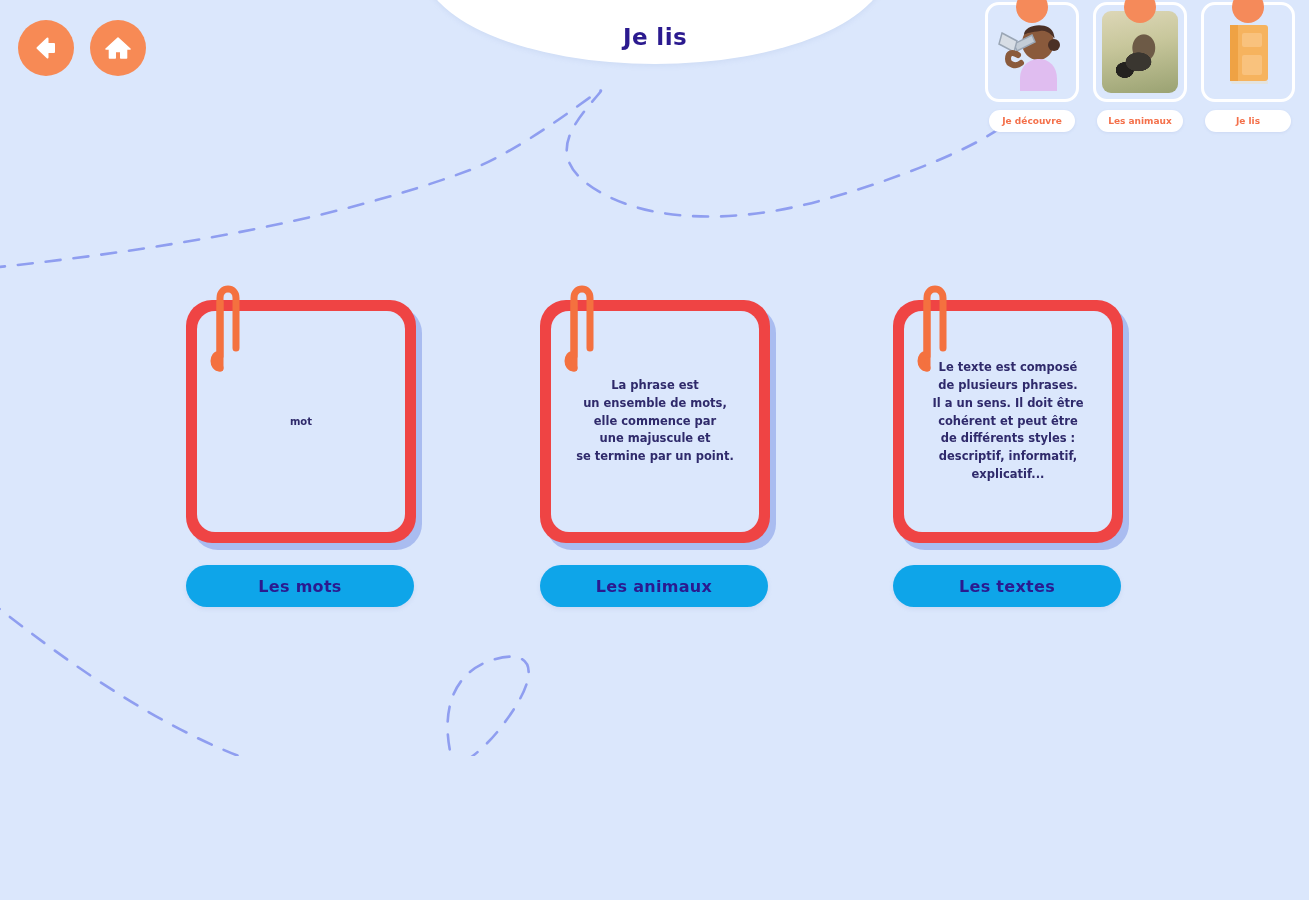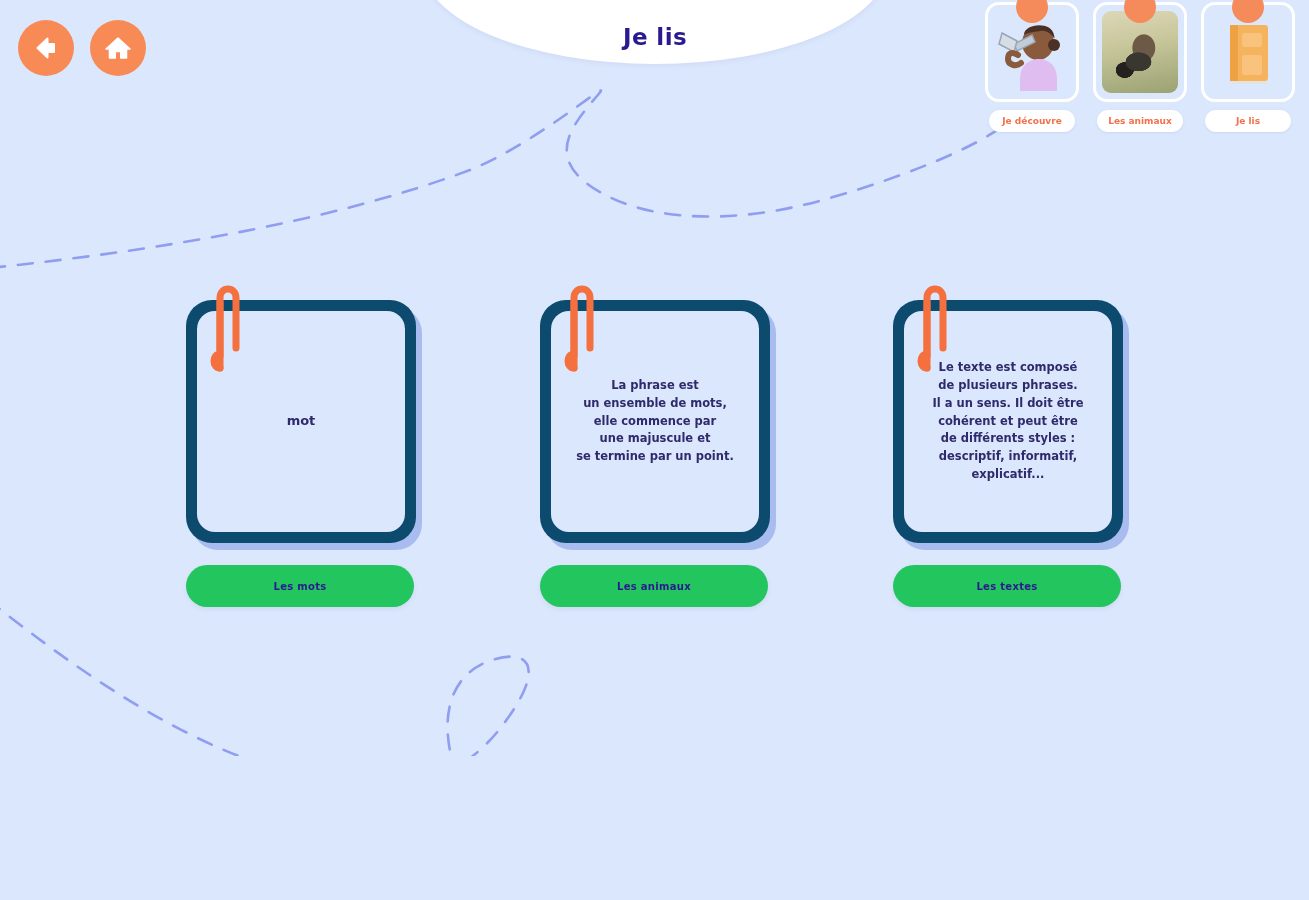--- a/index.html
+++ b/index.html
@@ -156,21 +156,21 @@
     width: 230px;
   }
   .card-wrap.c1 { left: 186px; }
   .card-wrap.c2 { left: 540px; }
   .card-wrap.c3 { left: 893px; }
 
   .card-frame {
     position: relative;
     width: 230px;
     height: 243px;
-    background: #0c4a6e;
+    background: #ef4444;
     border-radius: 26px;
     padding: 11px;
     box-shadow: 6px 7px 0 0 #a9bcf0;
   }
   .card-inner {
     width: 100%;
     height: 100%;
     background: #dbe7fc;
     border-radius: 18px;
     display: flex;
@@ -178,40 +178,40 @@
     justify-content: center;
     padding: 10px 12px;
   }
   .card-text {
     text-align: center;
     font-size: 11.5px;
     line-height: 1.55;
     color: #2f2a6b;
     font-weight: bold;
   }
-  .card-text.single { font-size: 13px; }
+  .card-text.single { font-size: 10px; }
 
   .paperclip {
     position: absolute;
     left: 22px;
     top: -24px;
     z-index: 5;
     pointer-events: none;
   }
 
   .card-button {
     margin-top: 22px;
     width: 228px;
     height: 42px;
-    background: #22c55e;
+    background: #0ea5e9;
     border-radius: 21px;
     display: flex;
     align-items: center;
     justify-content: center;
-    font-size: 10px;
+    font-size: 16px;
     font-weight: bold;
     color: #2b1a8f;
     cursor: pointer;
     box-shadow: 0 2px 4px rgba(150,170,215,.22);
     letter-spacing: .3px;
   }
 </style>
 </head>
 <body>
 

